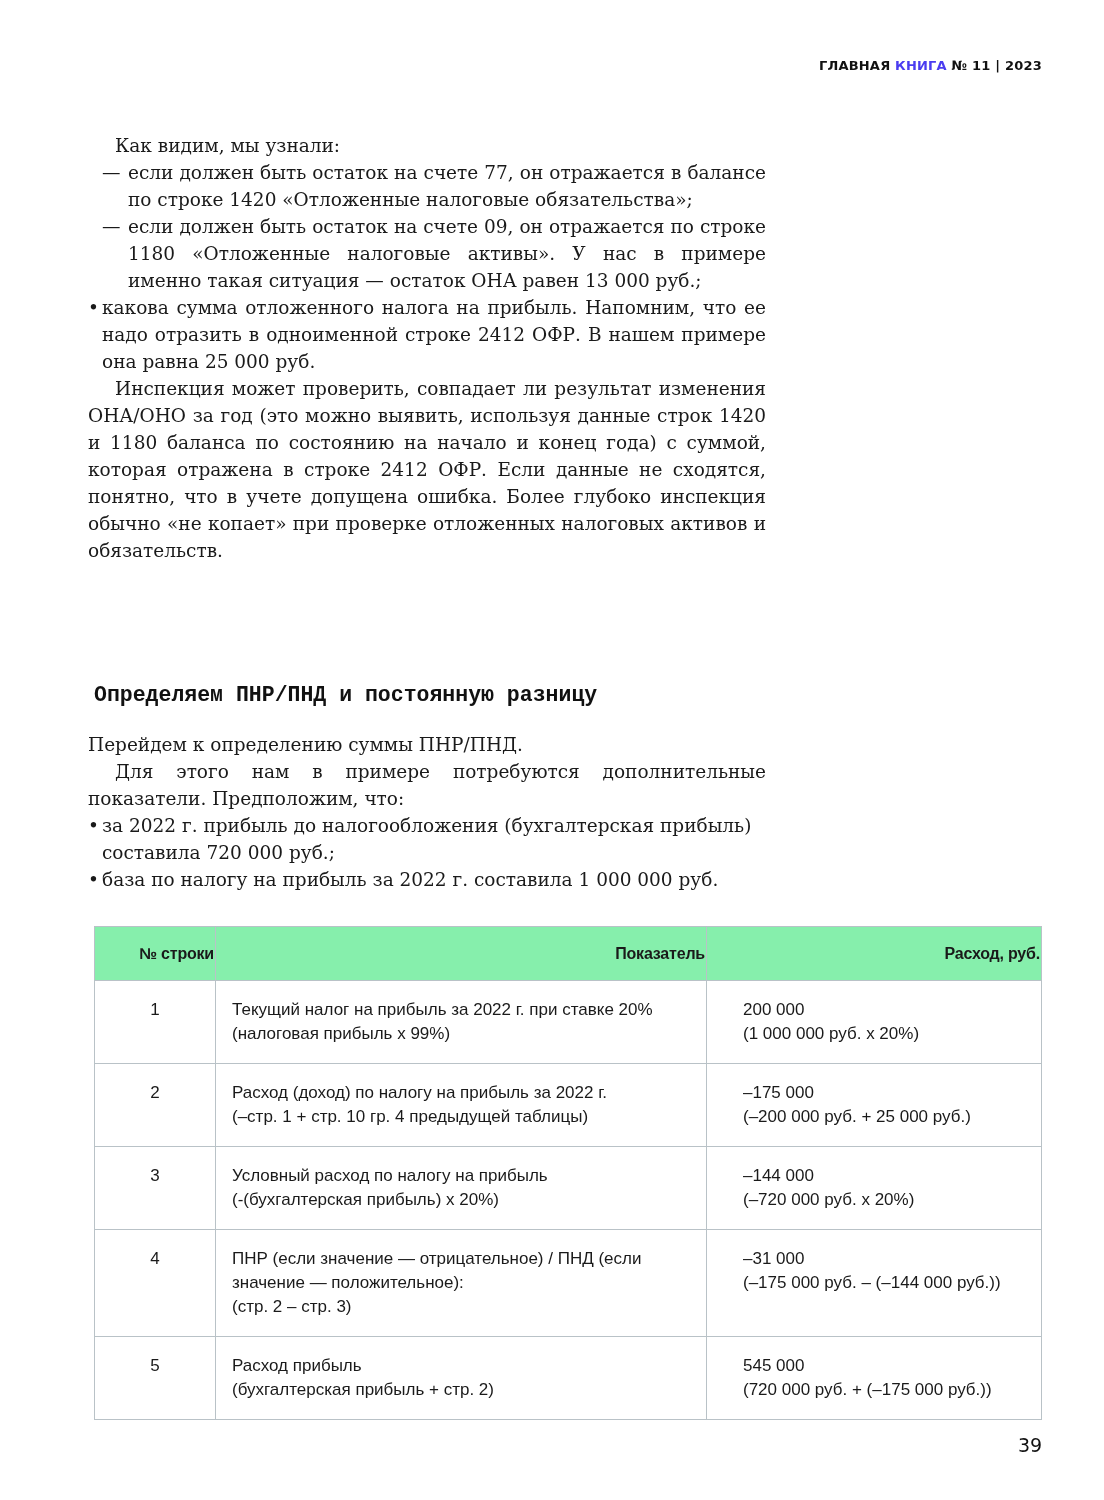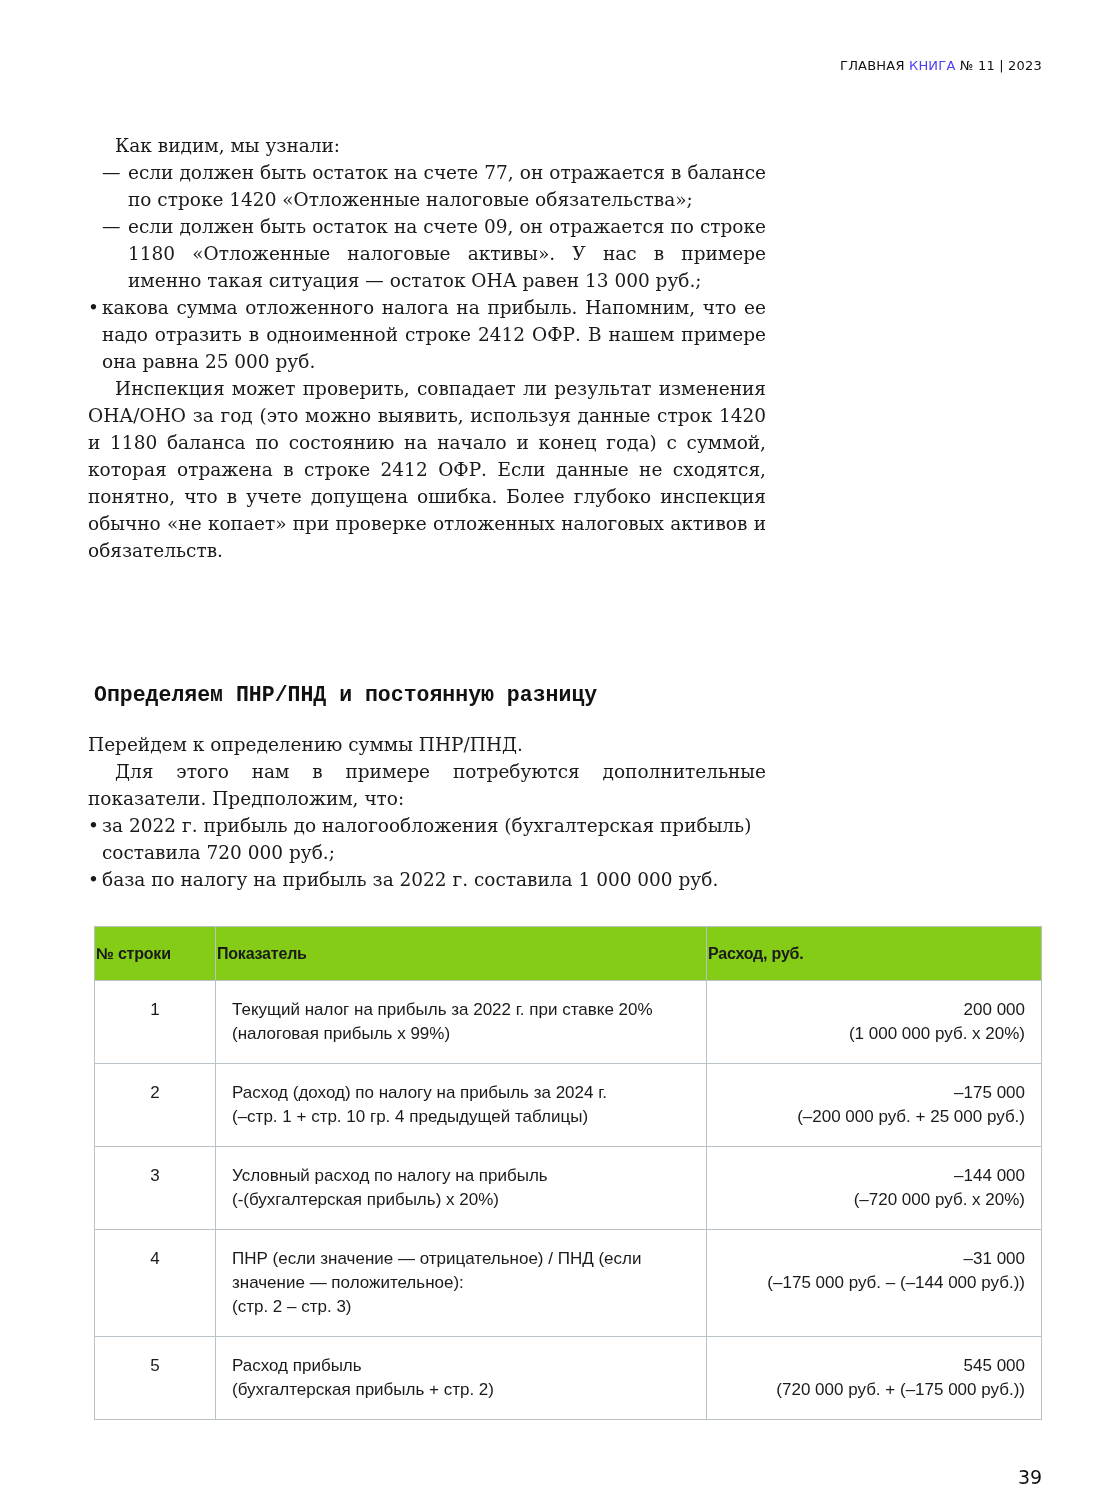--- a/index.html
+++ b/index.html
@@ -1,34 +1,34 @@
 <!DOCTYPE html>
 <html><head>
 <meta charset="utf-8">
 <style>
   html, body { margin: 0; padding: 0; background: #ffffff; }
   body { width: 1104px; height: 1500px; position: relative; overflow: hidden; color: #1a1a1a; }
-  .header { position: absolute; top: 58px; right: 62px; font-family: "DejaVu Sans", sans-serif; font-weight: normal; font-size: 13px; letter-spacing: 0.2px; color: #111; }
+  .header { position: absolute; top: 58px; right: 62px; font-family: "DejaVu Sans", sans-serif; font-weight: bold; font-size: 13px; letter-spacing: 0.2px; color: #111; }
   .header .accent { color: #4a3cf0; }
   .body-text { position: absolute; left: 88px; width: 678px; font-family: "DejaVu Serif", "Liberation Serif", serif; font-size: 18.5px; line-height: 27px; color: #1a1a1a; }
   .p { margin: 0; }
   .indent { text-indent: 27px; }
   .bullet { position: relative; padding-left: 14px; margin: 0; }
   .bullet::before { content: "•"; position: absolute; left: 0; top: 0; }
   .dash { position: relative; padding-left: 40px; margin: 0; }
   .dash-mark { position: absolute; left: 14px; top: 0; }
   .heading { position: absolute; left: 94px; top: 683px; font-family: Liberation Mono, monospace; font-weight: bold; font-size: 21.5px; color: #111; margin: 0; }
   .table { position: absolute; left: 94px; top: 926px; width: 948px; border-collapse: collapse; font-family: "Liberation Sans", sans-serif; font-size: 17px; color: #1a1a1a; }
-  .table th { background: #84cc16; height: 51px; font-weight: bold; font-size: 16px; border: 1px solid #b9c2c7; text-align: left; font-family: "Liberation Sans", sans-serif; letter-spacing: -0.2px; }
+  .table th { background: #86efac; height: 51px; font-weight: bold; font-size: 16px; border: 1px solid #b9c2c7; text-align: right; font-family: "Liberation Sans", sans-serif; letter-spacing: -0.2px; }
   .table td { border: 1px solid #b9c2c7; vertical-align: top; padding: 17px 16px 17px 16px; line-height: 24px; }
   .table td.num { text-align: center; width: 88px; }
   .table td.desc { width: 458px; }
-  .table td.sum { text-align: right; padding-left: 36px; }
+  .table td.sum { text-align: left; padding-left: 36px; }
   .col1 { width: 121px; } .col2 { width: 490px; } .col3 { width: 335px; }
-  .page-num { position: absolute; left: 1018px; top: 1434px; font-family: "DejaVu Sans", sans-serif; font-size: 19px; color: #111; margin-top: 32px; }
+  .page-num { position: absolute; left: 1018px; top: 1434px; font-family: "DejaVu Sans", sans-serif; font-size: 19px; color: #111; }
   .line { display: block; }
 </style>
 </head>
 <body>
 
 <div class="header">
   <span>ГЛАВНАЯ</span>
   <span class="accent">КНИГА</span>
   <span>№ 11 | 2023</span>
 </div>
@@ -71,21 +71,21 @@
         <span class="line">(налоговая прибыль х 99%)</span>
       </td>
       <td class="sum">
         <span class="line">200 000</span>
         <span class="line">(1 000 000 руб. х 20%)</span>
       </td>
     </tr>
     <tr>
       <td class="num">2</td>
       <td class="desc">
-        <span class="line">Расход (доход) по налогу на прибыль за 2024 г.</span>
+        <span class="line">Расход (доход) по налогу на прибыль за 2022 г.</span>
         <span class="line">(–стр. 1 + стр. 10 гр. 4 предыдущей таблицы)</span>
       </td>
       <td class="sum">
         <span class="line">–175 000</span>
         <span class="line">(–200 000 руб. + 25 000 руб.)</span>
       </td>
     </tr>
     <tr>
       <td class="num">3</td>
       <td class="desc">

